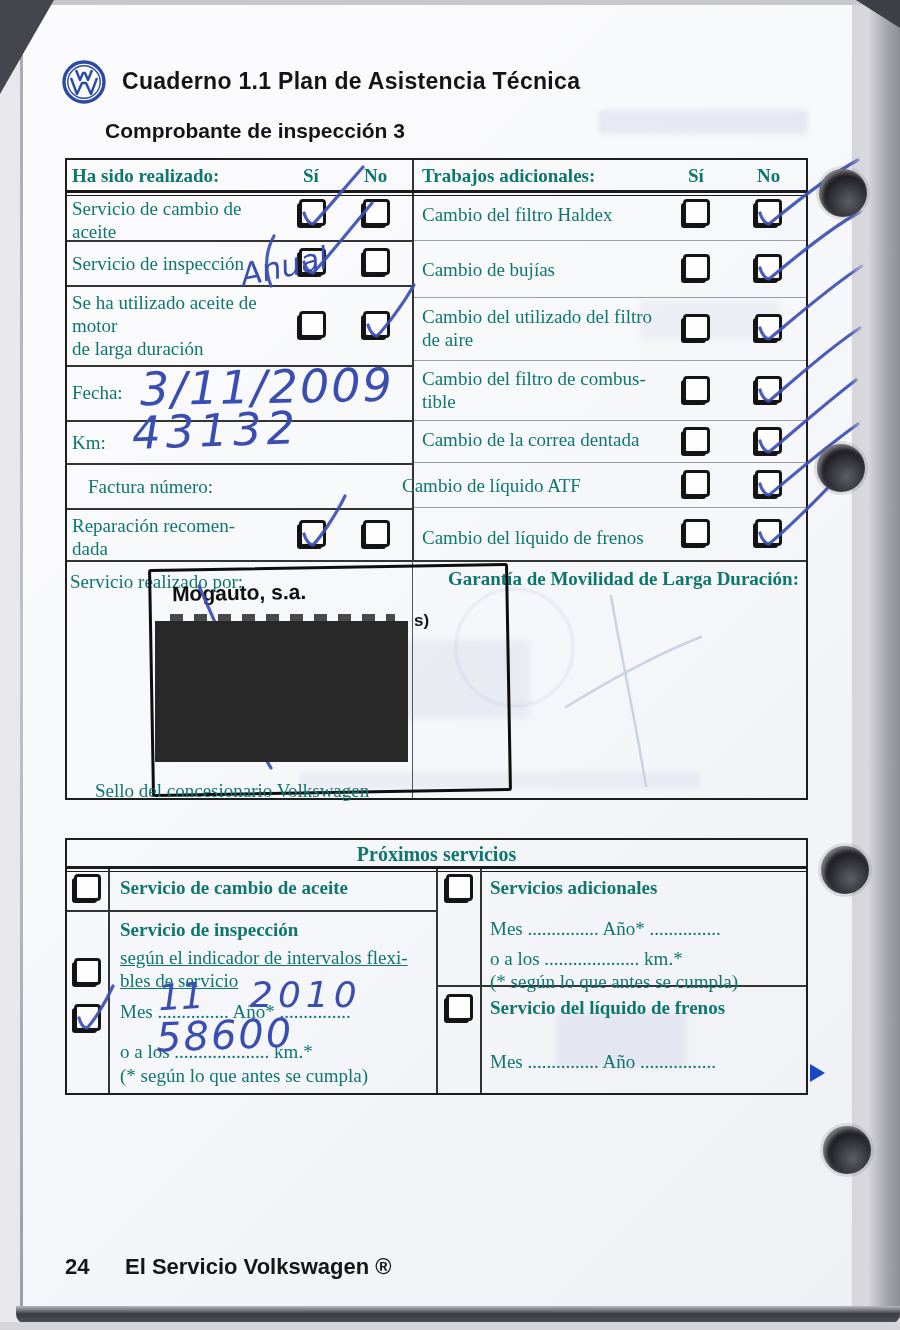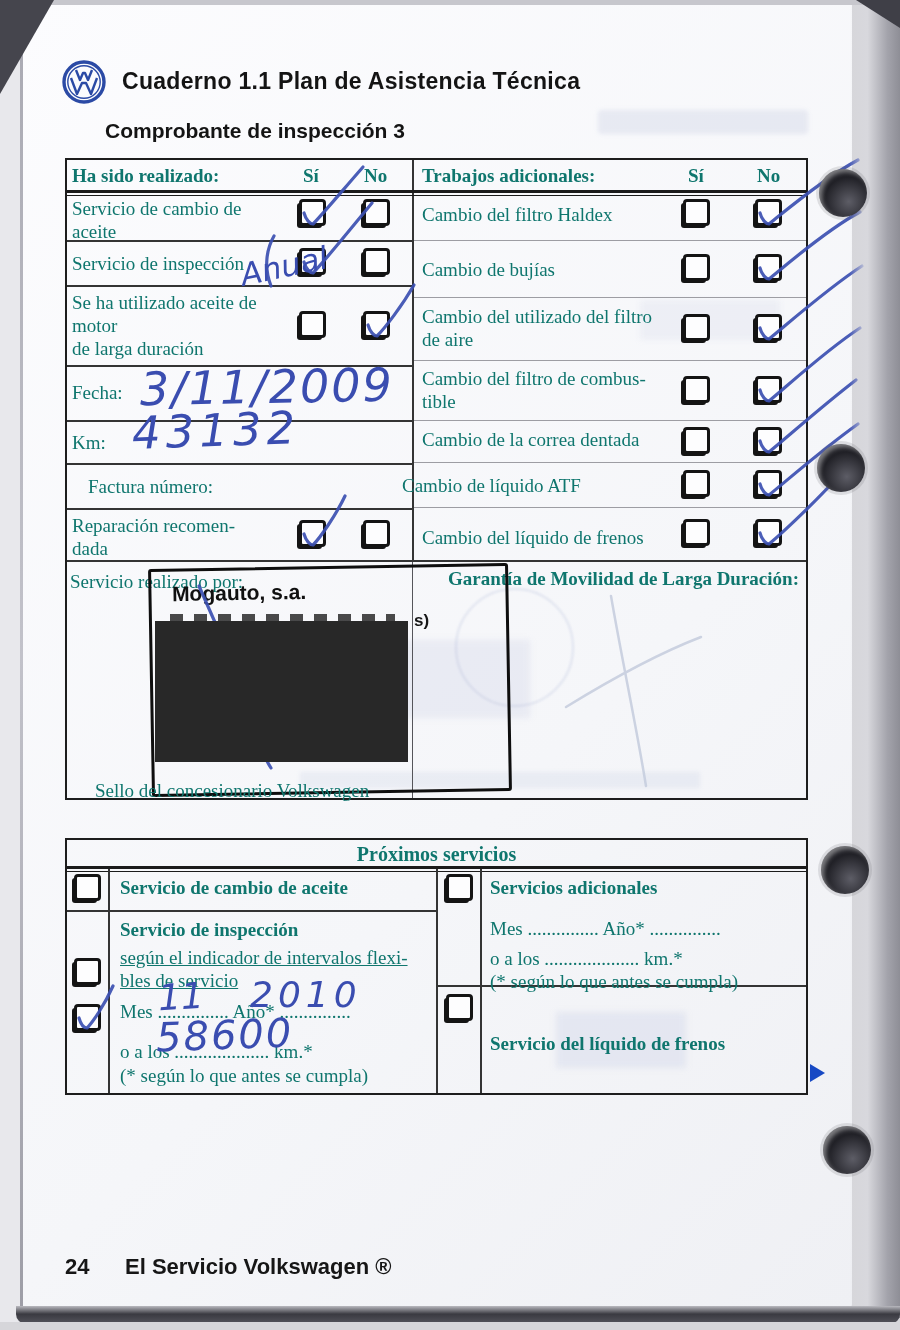--- a/index.html
+++ b/index.html
@@ -166,21 +166,22 @@
   <div class="abs serif" style="left:120px;top:1000px;z-index:3;">Mes ............... Año* ...............</div>
   <div class="abs serif" style="left:120px;top:1040px;z-index:3;">o a los .................... km.*</div>
   <div class="abs serif" style="left:120px;top:1064px;z-index:3;">(* según lo que antes se cumpla)</div>
 
   <div class="cb" style="left:446px;top:874px;z-index:3;"></div>
   <div class="abs serif b" style="left:490px;top:876px;z-index:3;">Servicios adicionales</div>
   <div class="abs serif" style="left:490px;top:917px;z-index:3;">Mes ............... Año* ...............</div>
   <div class="abs serif" style="left:490px;top:947px;z-index:3;">o a los .................... km.*</div>
   <div class="abs serif" style="left:490px;top:970px;z-index:3;">(* según lo que antes se cumpla)</div>
   <div class="cb" style="left:446px;top:994px;z-index:3;"></div>
-  <div class="abs serif b" style="left:490px;top:996px;z-index:3;margin-top:36px;">Servicio del líquido de frenos</div>
+  <div class="abs serif b" style="left:490px;top:996px;z-index:3;">Servicio del líquido de frenos</div>
+  <div class="abs serif" style="left:490px;top:1050px;z-index:3;">Mes ............... Año ................</div>
   <div class="arrow" style="left:810px;top:1064px;"></div>
 
   <div class="hand" style="left:240px;top:248px;font-size:31px;transform:rotate(-12deg);">Anual</div>
   <div class="hand" style="left:140px;top:360px;font-size:46px;letter-spacing:2px;transform:rotate(-1deg);">3/11/2009</div>
   <div class="hand" style="left:132px;top:404px;font-size:45px;letter-spacing:5px;transform:rotate(-2deg);">43132</div>
   <div class="hand" style="left:158px;top:976px;font-size:36px;transform:rotate(-3deg);">11</div>
   <div class="hand" style="left:250px;top:974px;font-size:36px;letter-spacing:5px;">2010</div>
   <div class="hand" style="left:156px;top:1012px;font-size:40px;letter-spacing:2px;transform:rotate(-2deg);">58600</div>
 
   <svg class="penlayer" width="900" height="1330" viewBox="0 0 900 1330">

